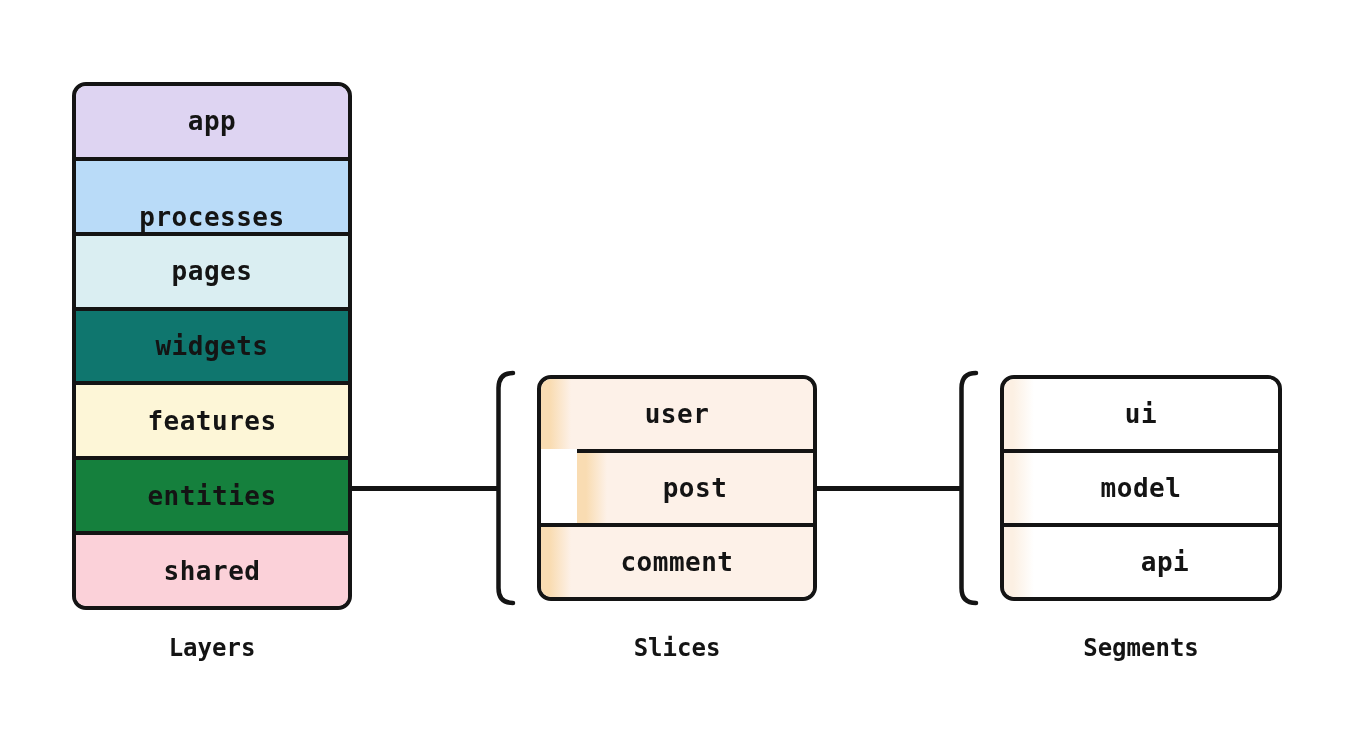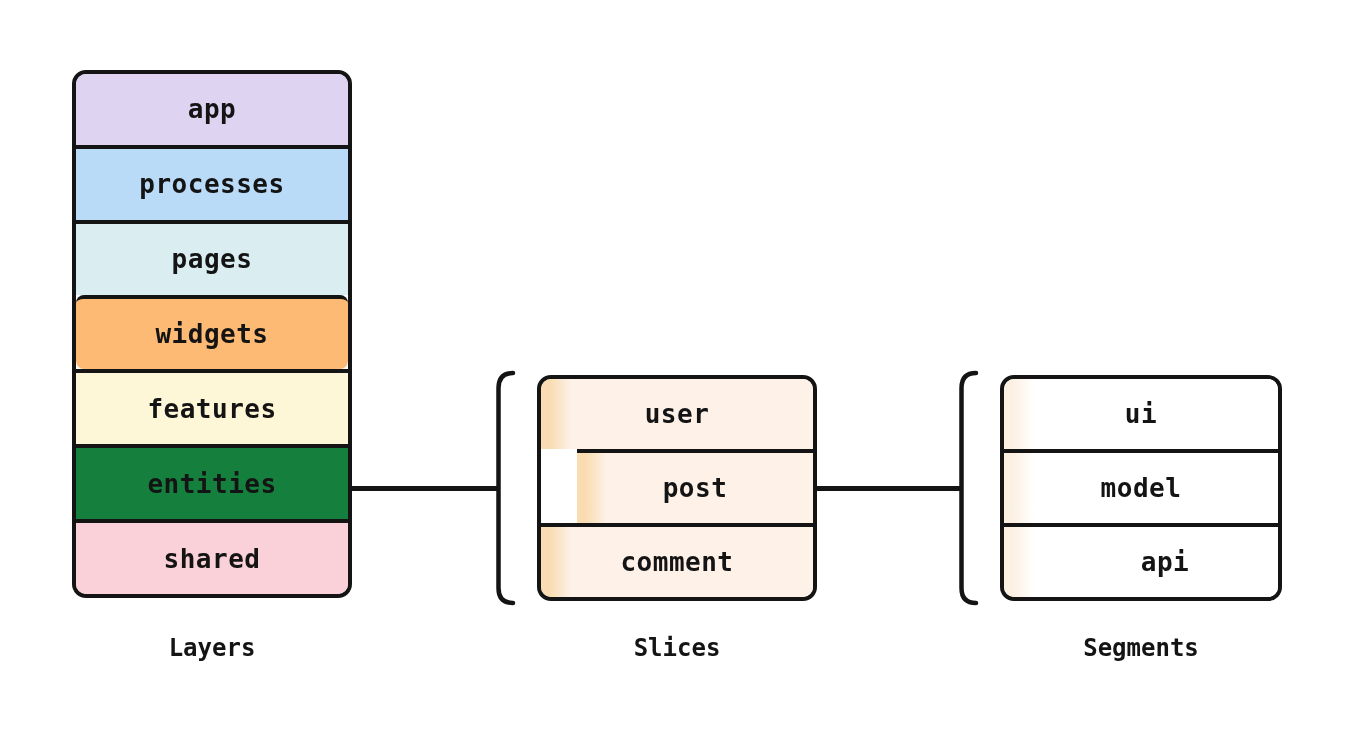--- a/index.html
+++ b/index.html
@@ -36,21 +36,21 @@
   }
   .stack-row + .stack-row{
     border-top:4px solid var(--line);
   }
   .stack-row .row-label{
     font-weight:bold;
     font-size:26px;
     letter-spacing:0.5px;
     color:var(--line);
   }
-  #layers-stack{ left:72px;  top:70px;  width:280px; height:528px; }
+  #layers-stack{ left:72px;  top:82px;  width:280px; height:528px; }
   #slices-stack{ left:537px; top:375px; width:280px; height:226px; }
   #segments-stack{ left:1000px; top:375px; width:282px; height:226px; }
 
   
   .connector{
     position:absolute;
     height:5px;
     background:var(--line);
   }
   #connector-layers-slices{ left:350px; top:486px; width:148px; }
@@ -82,27 +82,27 @@
 </style>
 </head>
 <body>
 
 <div class="canvas">
 
   <div class="stack" id="layers-stack">
     <div class="stack-row" style="background: rgb(222, 212, 242);">
       <span class="row-label">app</span>
     </div>
-    <div class="stack-row" style="background: rgb(185, 219, 248);">
+    <div class="stack-row" style="background: rgb(185, 219, 248); align-items: flex-end;">
       <span class="row-label">processes</span>
     </div>
     <div class="stack-row" style="background: rgb(218, 238, 242);">
       <span class="row-label">pages</span>
     </div>
-    <div class="stack-row" style="background: #fdba74; border-radius: 8px;">
+    <div class="stack-row" style="background: #0f766e;">
       <span class="row-label">widgets</span>
     </div>
     <div class="stack-row" style="background: rgb(253, 246, 215);">
       <span class="row-label">features</span>
     </div>
     <div class="stack-row" style="background: #15803d;">
       <span class="row-label">entities</span>
     </div>
     <div class="stack-row" style="background: rgb(251, 209, 217); align-items: center;">
       <span class="row-label">shared</span>

